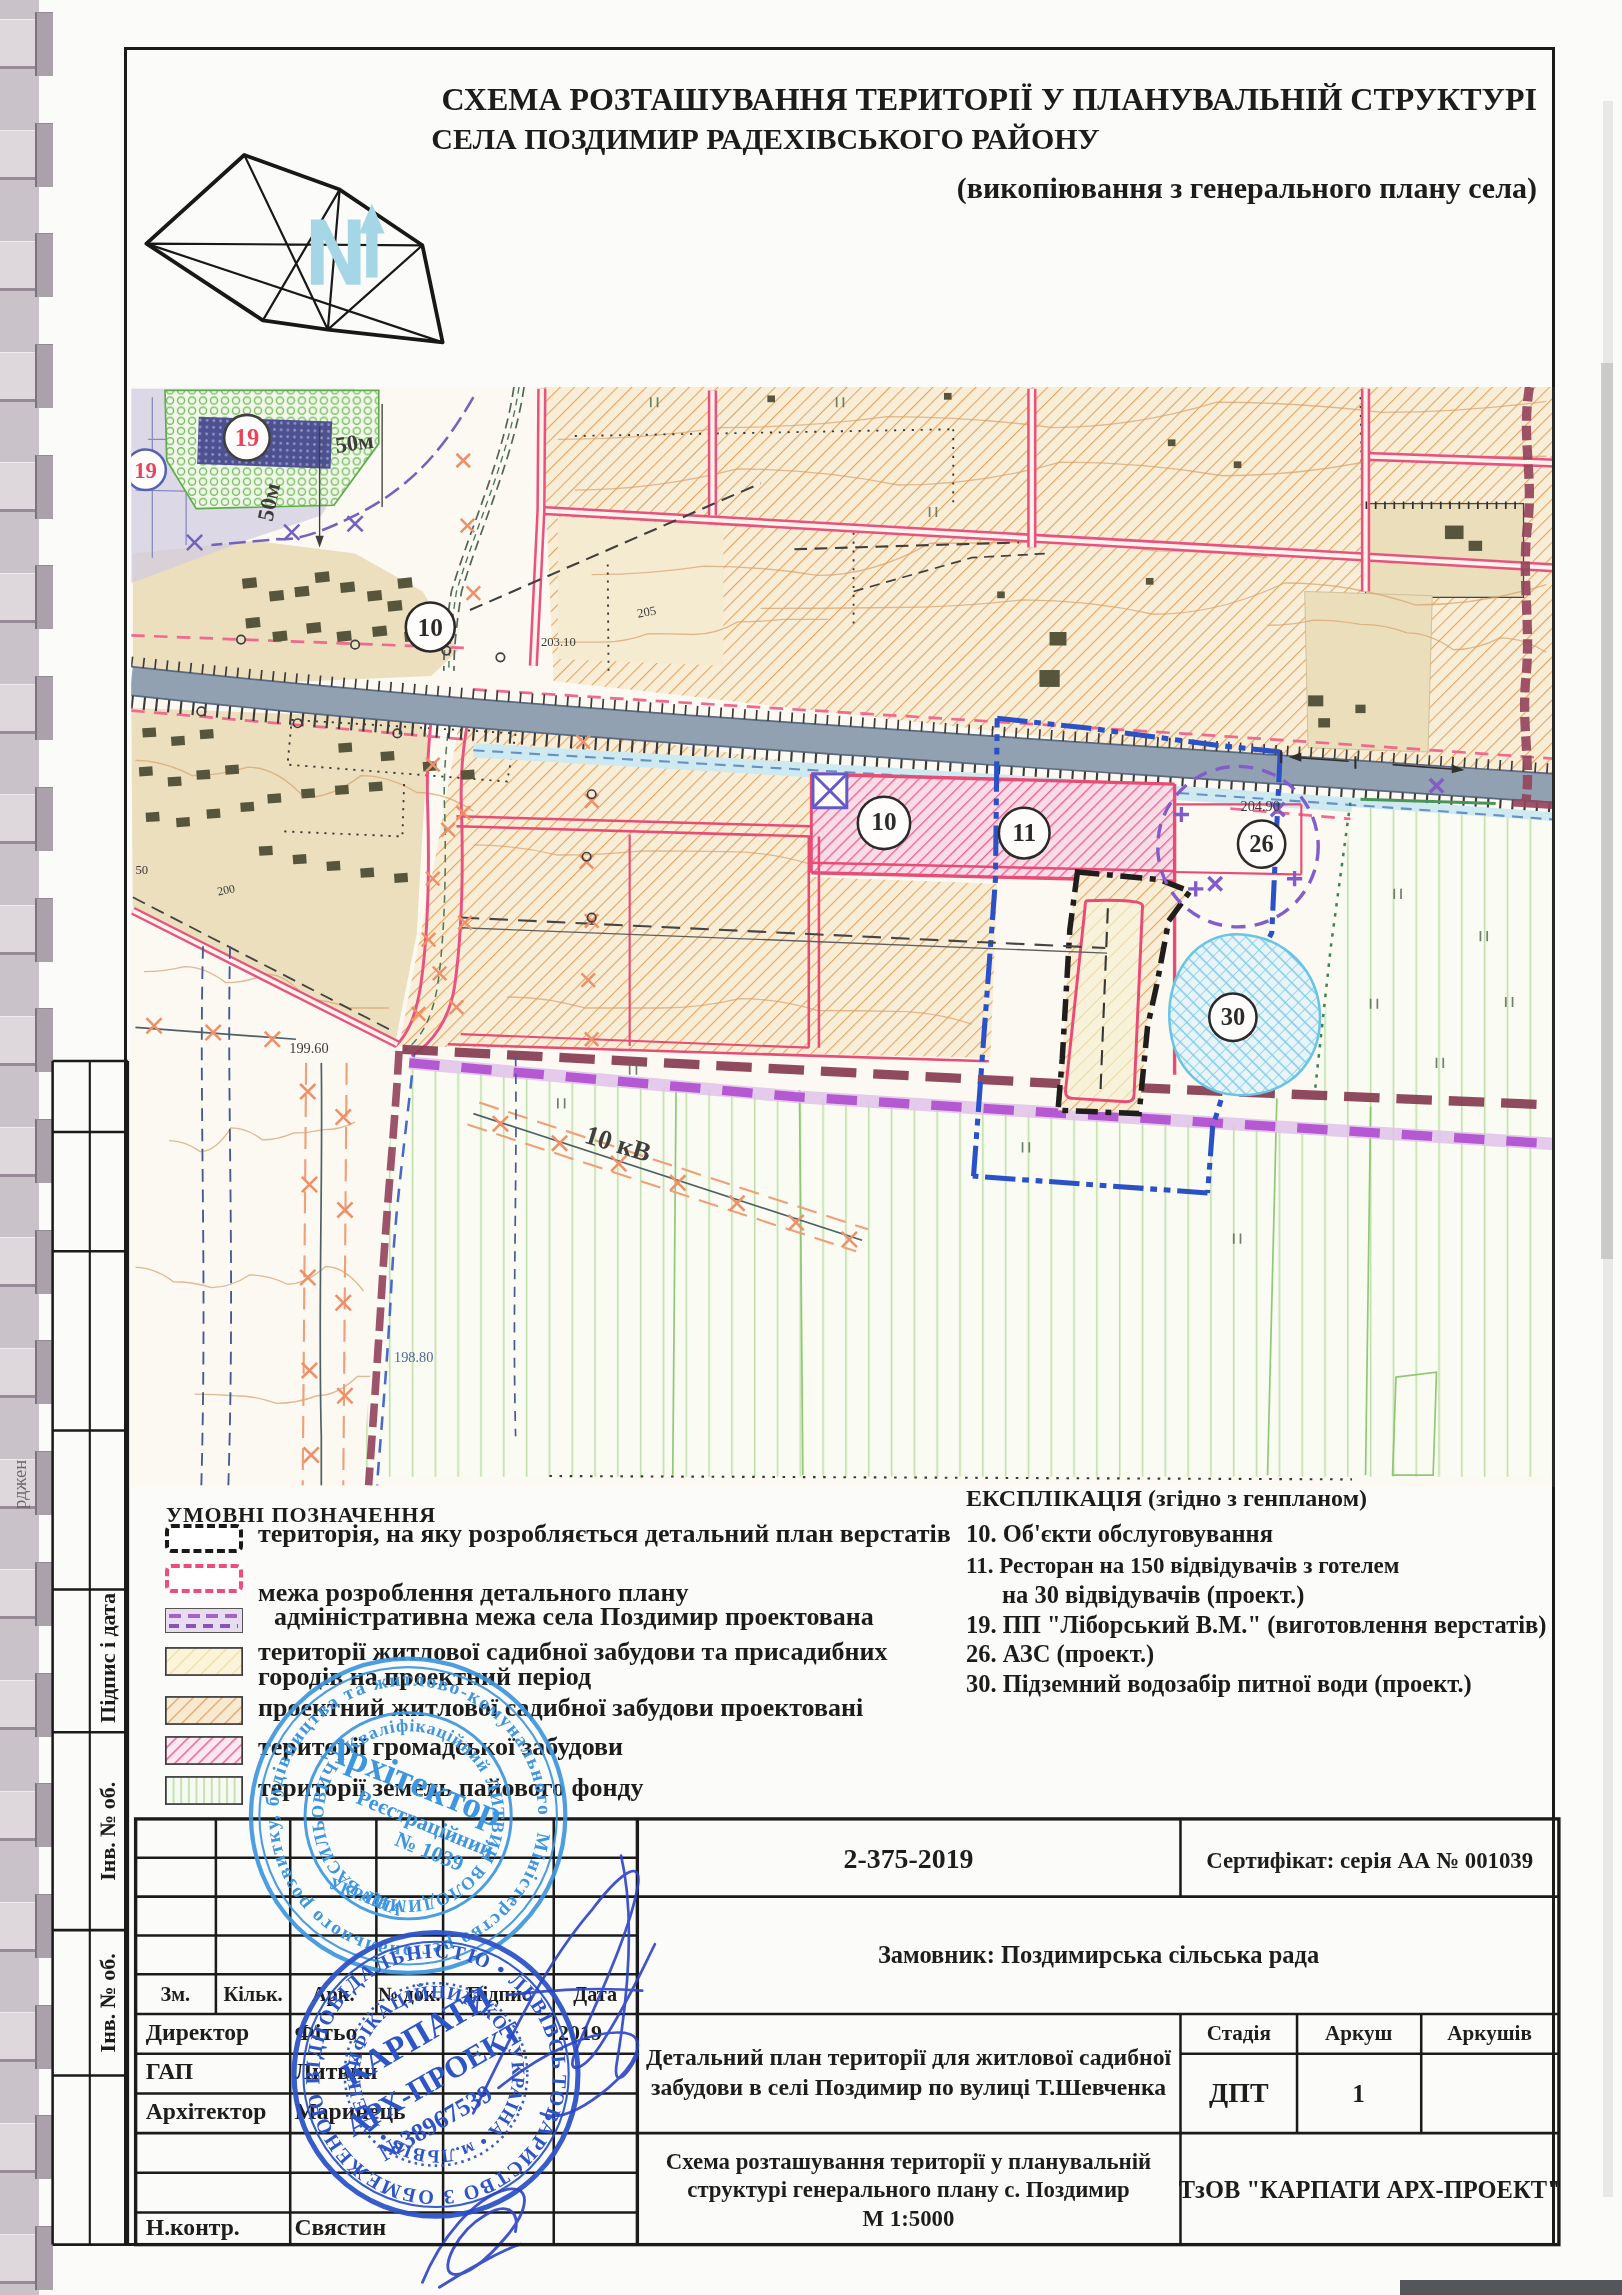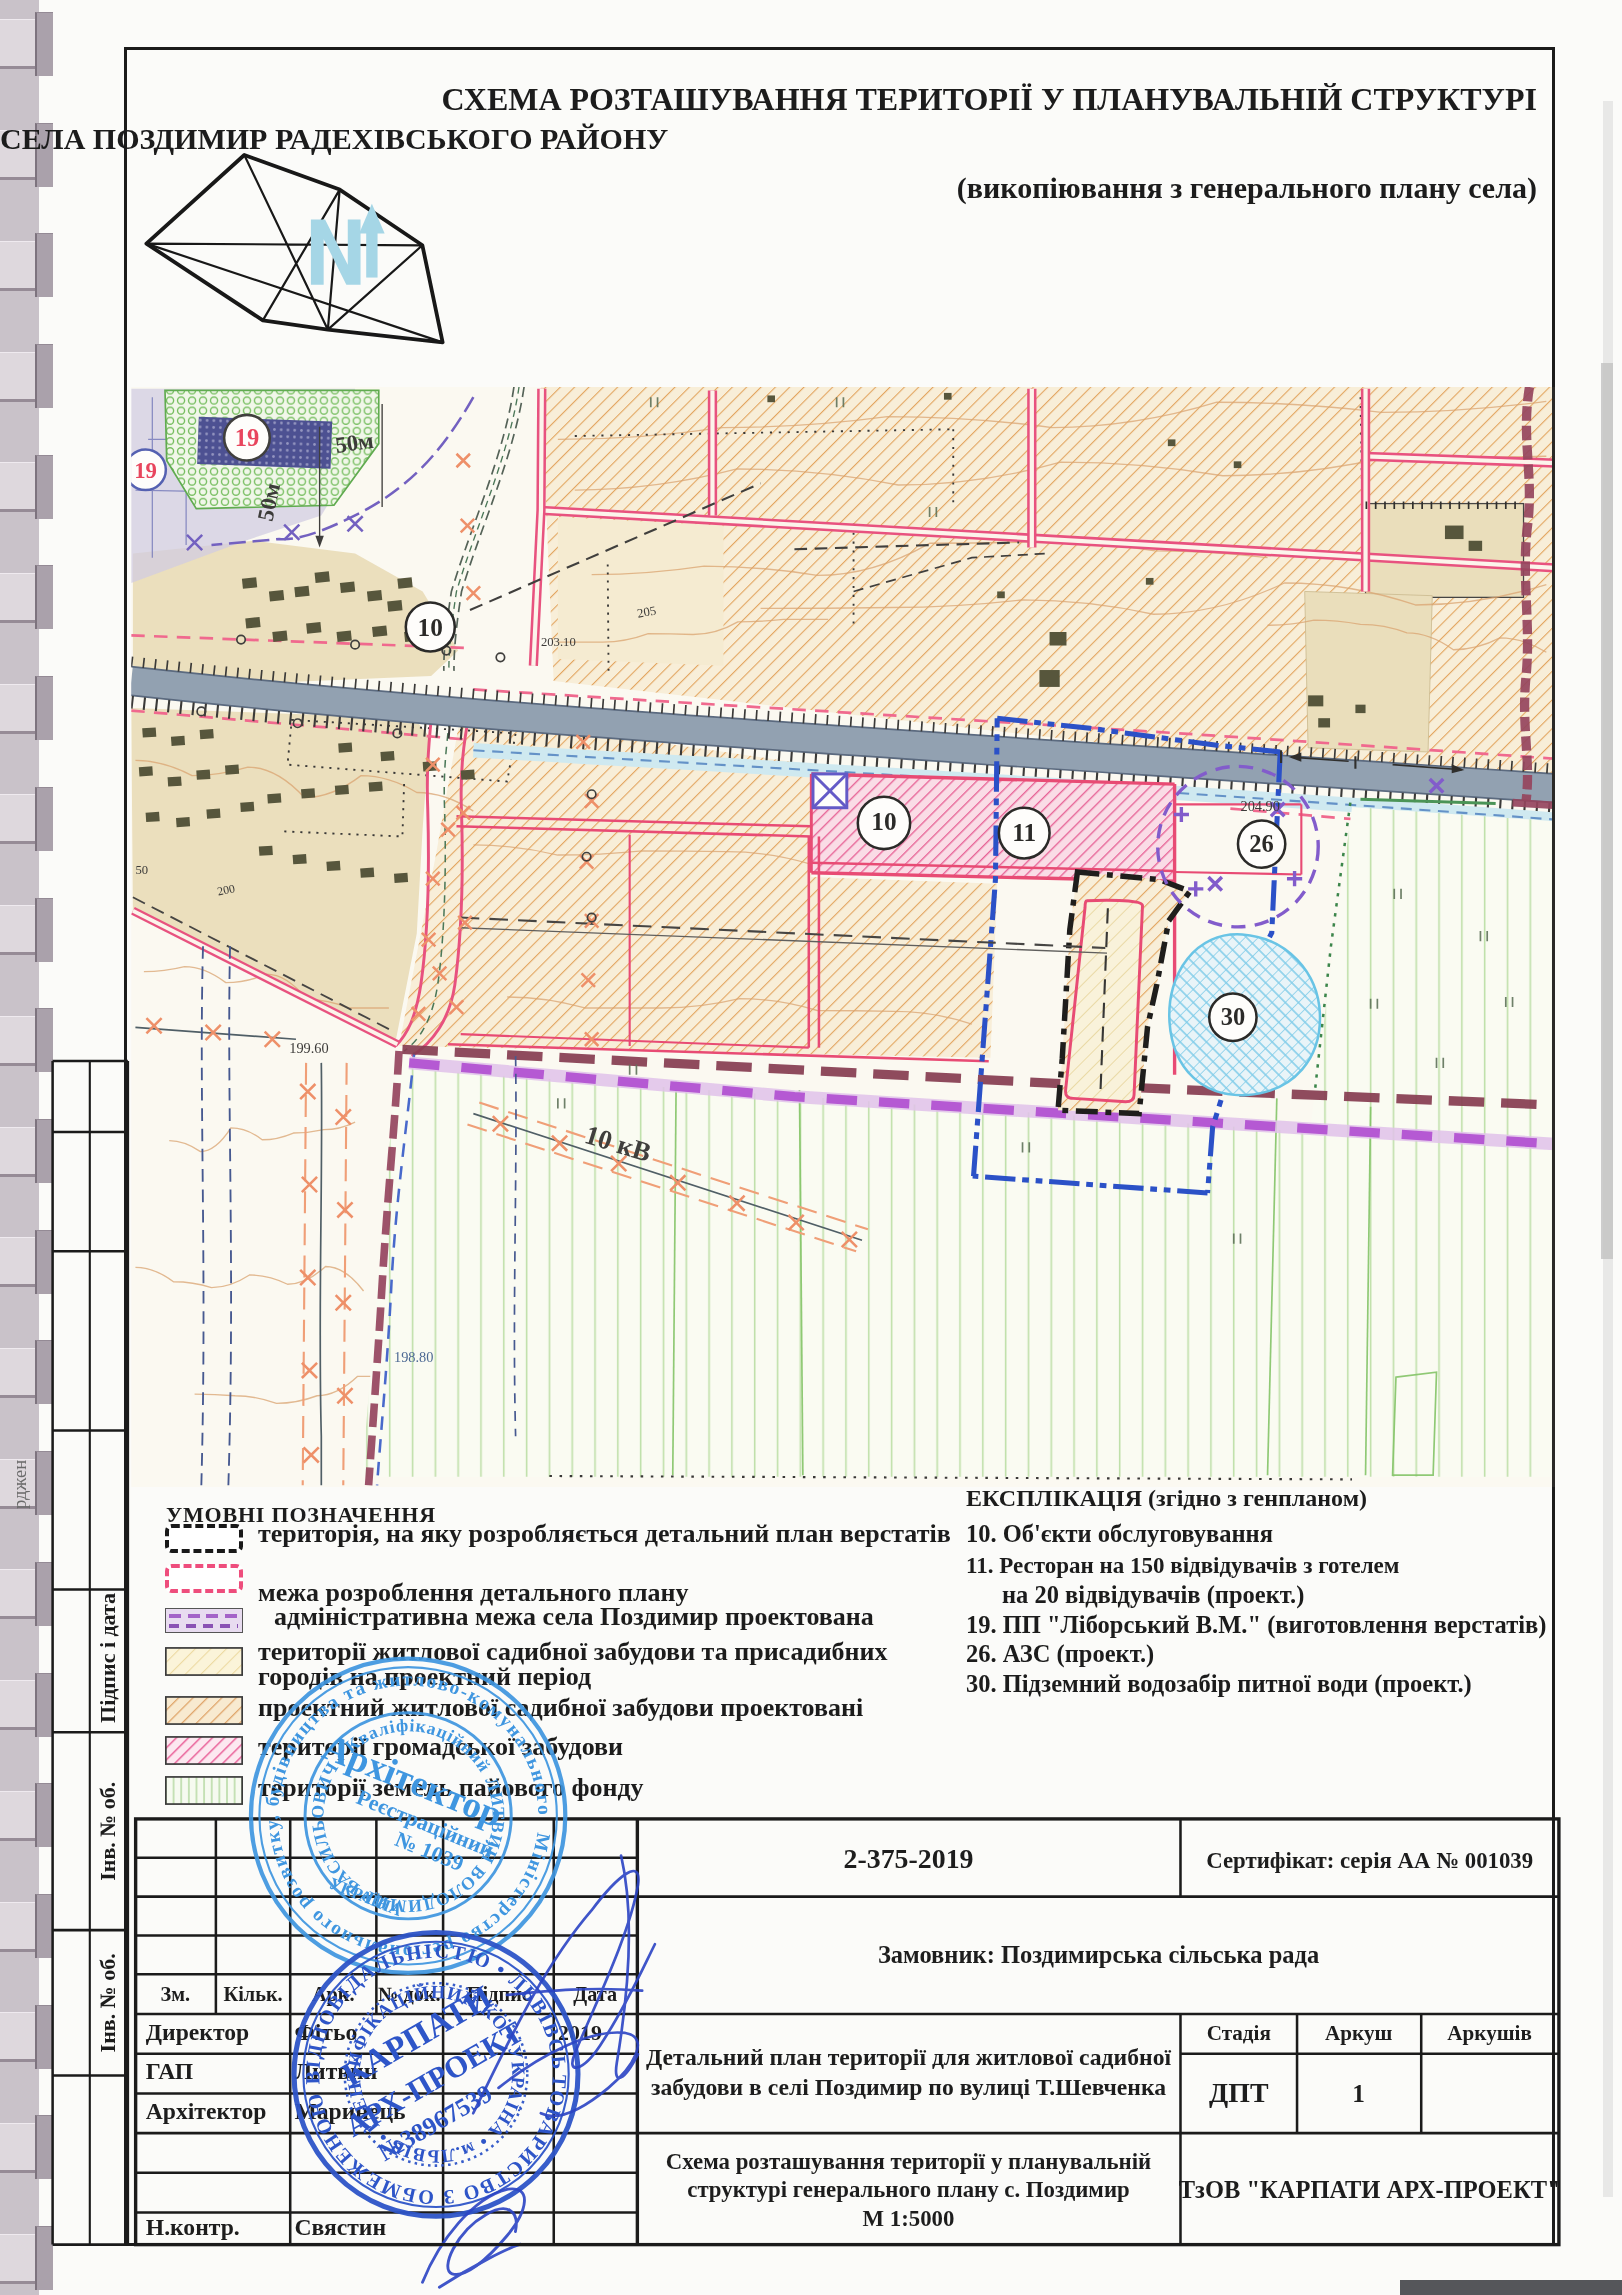--- a/index.html
+++ b/index.html
@@ -54,21 +54,21 @@
 <div class="abs" style="left:0;top:2123px;width:51px;height:46px;background:#ded8dd;border-top:1.7px solid #efeaef;border-bottom:3.4px solid #968b96;"></div>
 <div class="abs" style="left:35px;top:2115px;width:16px;height:63px;background:#aaa1ab;border-left:2.5px solid #7d737e;border-top:1.7px solid #948a95;"></div>
 <div class="abs" style="left:0;top:2234px;width:51px;height:46px;background:#ded8dd;border-top:1.7px solid #efeaef;border-bottom:3.4px solid #968b96;"></div>
 <div class="abs" style="left:35px;top:2226px;width:16px;height:63px;background:#aaa1ab;border-left:2.5px solid #7d737e;border-top:1.7px solid #948a95;"></div>
   </div>
 
 <div class="abs" style="left:124px;top:47px;width:1431px;height:2199px;border:3.4px solid #1b1b1b;box-sizing:border-box;"></div>
 
 <div class="abs b" style="left:0px;top:81px;width:1537px;text-align:right;font-size:32px;white-space:nowrap;">СХЕМА РОЗТАШУВАННЯ ТЕРИТОРІЇ У ПЛАНУВАЛЬНІЙ СТРУКТУРІ</div>
 
-<div class="abs b" style="left:0px;top:122px;width:1531px;text-align:left;font-size:30px;white-space:nowrap;">СЕЛА ПОЗДИМИР РАДЕХІВСЬКОГО РАЙОНУ</div>
+<div class="abs b" style="left:0px;top:122px;width:1531px;text-align:center;font-size:30px;white-space:nowrap;">СЕЛА ПОЗДИМИР РАДЕХІВСЬКОГО РАЙОНУ</div>
 
 <div class="abs b" style="left:0px;top:171px;width:1537px;text-align:right;font-size:30px;white-space:nowrap;">(викопіювання з генерального плану села)</div>
 
 <svg id="north" class="abs" style="left:135px;top:144px;" width="330" height="211" viewBox="160 170 390 250">
 
 <g fill="none" stroke="#181818" stroke-width="4.5" stroke-linejoin="round">
 <polygon points="173,288 289,183 402,224 500,290 524,405 388,390 311,379"></polygon>
 <path d="M173,288 L500,290 M173,288 L524,405 M289,183 L388,390 M402,224 L311,379 M402,224 L388,390 M500,290 L388,390" stroke-width="2.6"></path>
 </g>
 
@@ -523,21 +523,21 @@
 <svg class="abs" style="left:165px;top:1776px;" width="78" height="29" viewBox="0 0 92 34">
       <rect x="1" y="1" width="90" height="32" fill="url(#lg_grn)" stroke="#3a3a3a" stroke-width="2"></rect>
     </svg>
 <div class="abs b" style="left:258px;top:1775px;font-size:26px;line-height:25px;white-space:nowrap;">території земель пайового фонду</div>
   </div>
 
 <div id="explic">
     <div class="abs b" style="left:966px;top:1485px;font-size:24px;white-space:nowrap;">ЕКСПЛІКАЦІЯ (згідно з генпланом)</div>
 <div class="abs b" style="left:966px;top:1520px;font-size:24.5px;white-space:nowrap;">10. Об'єкти обслуговування</div>
 <div class="abs b" style="left:966px;top:1553px;font-size:23px;white-space:nowrap;">11. Ресторан на 150 відвідувачів з готелем</div>
-<div class="abs b" style="left:1002px;top:1581px;font-size:24.5px;white-space:nowrap;">на 20 відвідувачів (проект.)</div>
+<div class="abs b" style="left:1002px;top:1581px;font-size:24.5px;white-space:nowrap;">на 30 відвідувачів (проект.)</div>
 <div class="abs b" style="left:966px;top:1611px;font-size:24.5px;white-space:nowrap;">19. ПП "Ліборський В.М." (виготовлення верстатів)</div>
 <div class="abs b" style="left:966px;top:1640px;font-size:24.5px;white-space:nowrap;">26. АЗС (проект.)</div>
 <div class="abs b" style="left:966px;top:1670px;font-size:24.5px;white-space:nowrap;">30. Підземний водозабір питної води (проект.)</div>
   </div>
 
 <svg id="leftcol" class="abs" style="left:49px;top:1056px;" width="85" height="1192" viewBox="0 0 100 1410">
     <g stroke="#1b1b1b" fill="none">
 <line x1="4" y1="6" x2="93" y2="6" stroke-width="3"></line>
 <line x1="4" y1="90" x2="93" y2="90" stroke-width="3"></line>
 <line x1="4" y1="231" x2="93" y2="231" stroke-width="3"></line>

